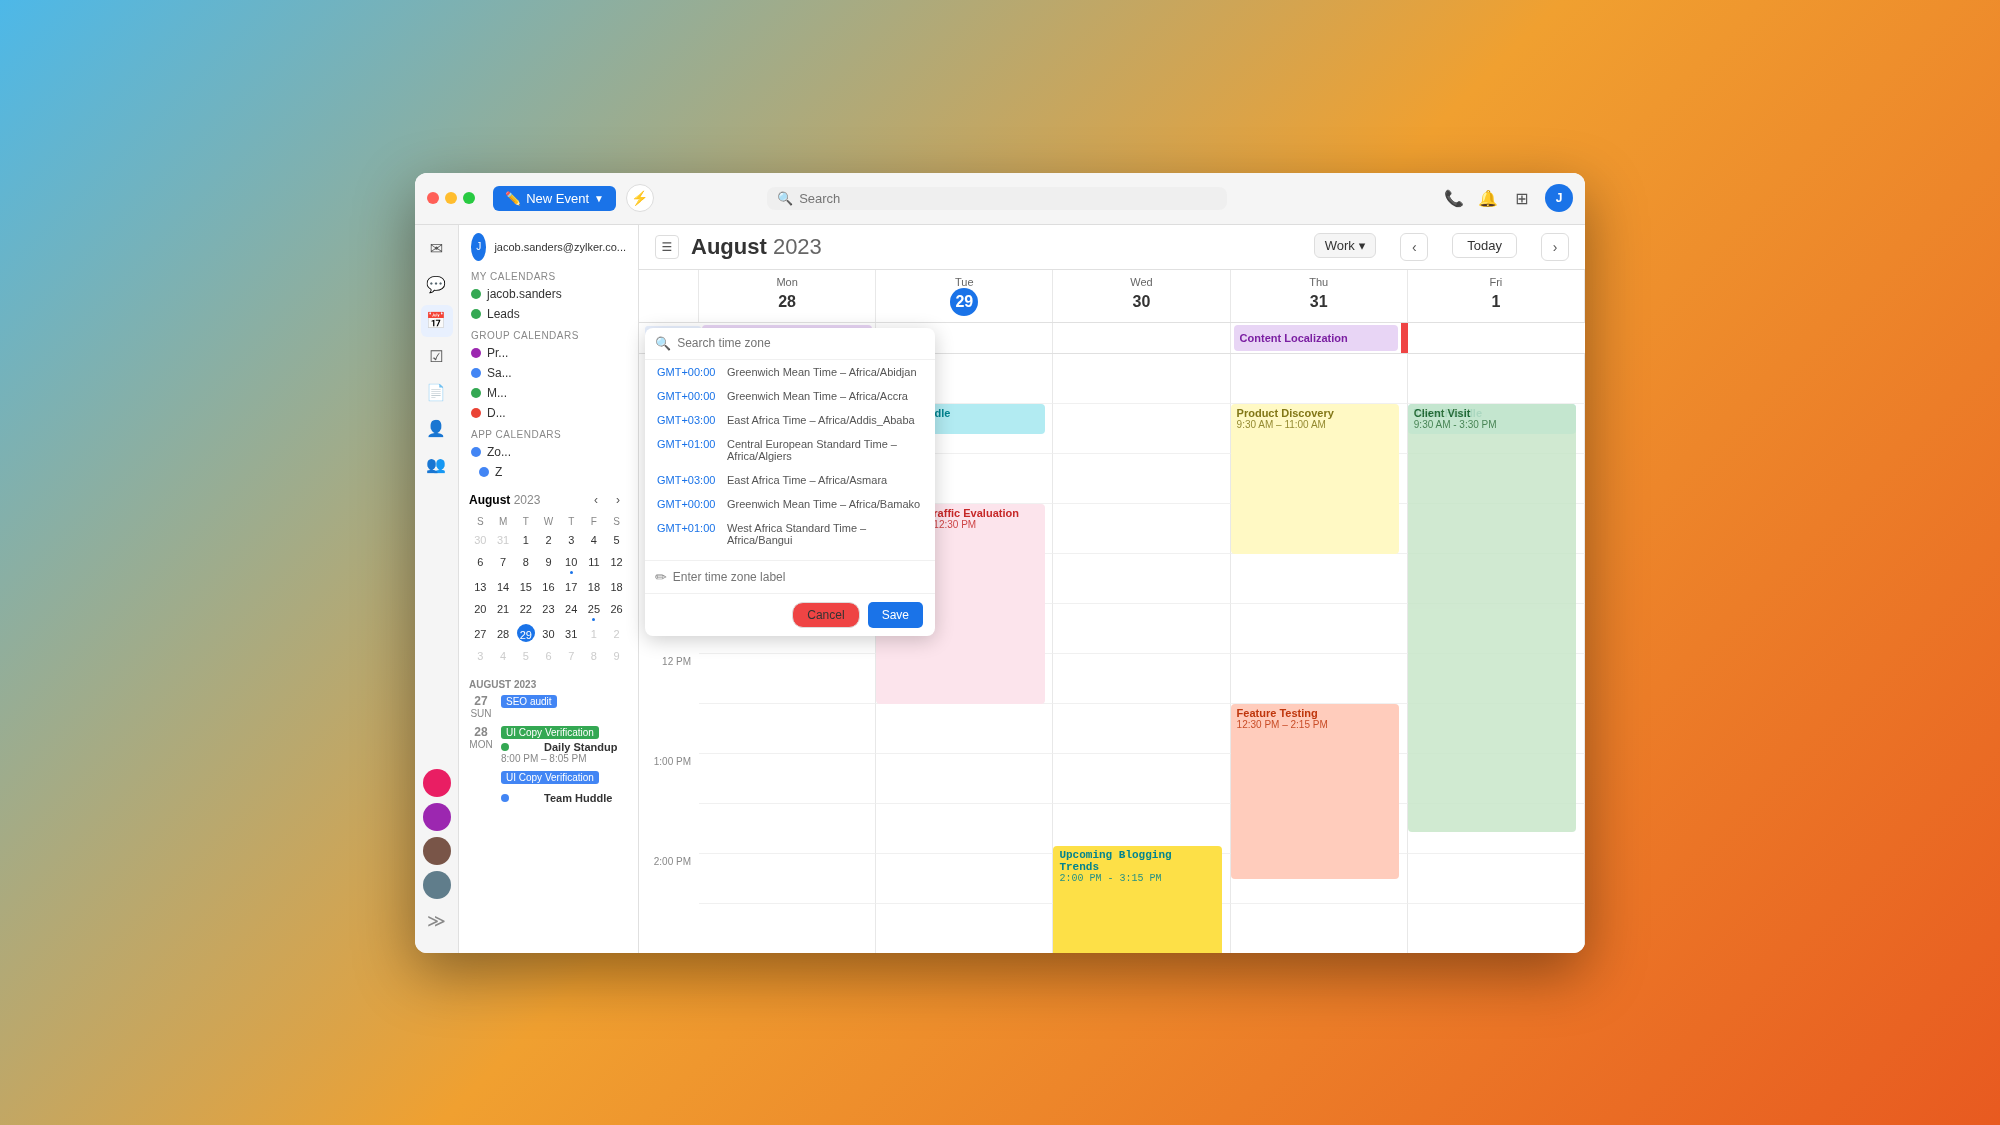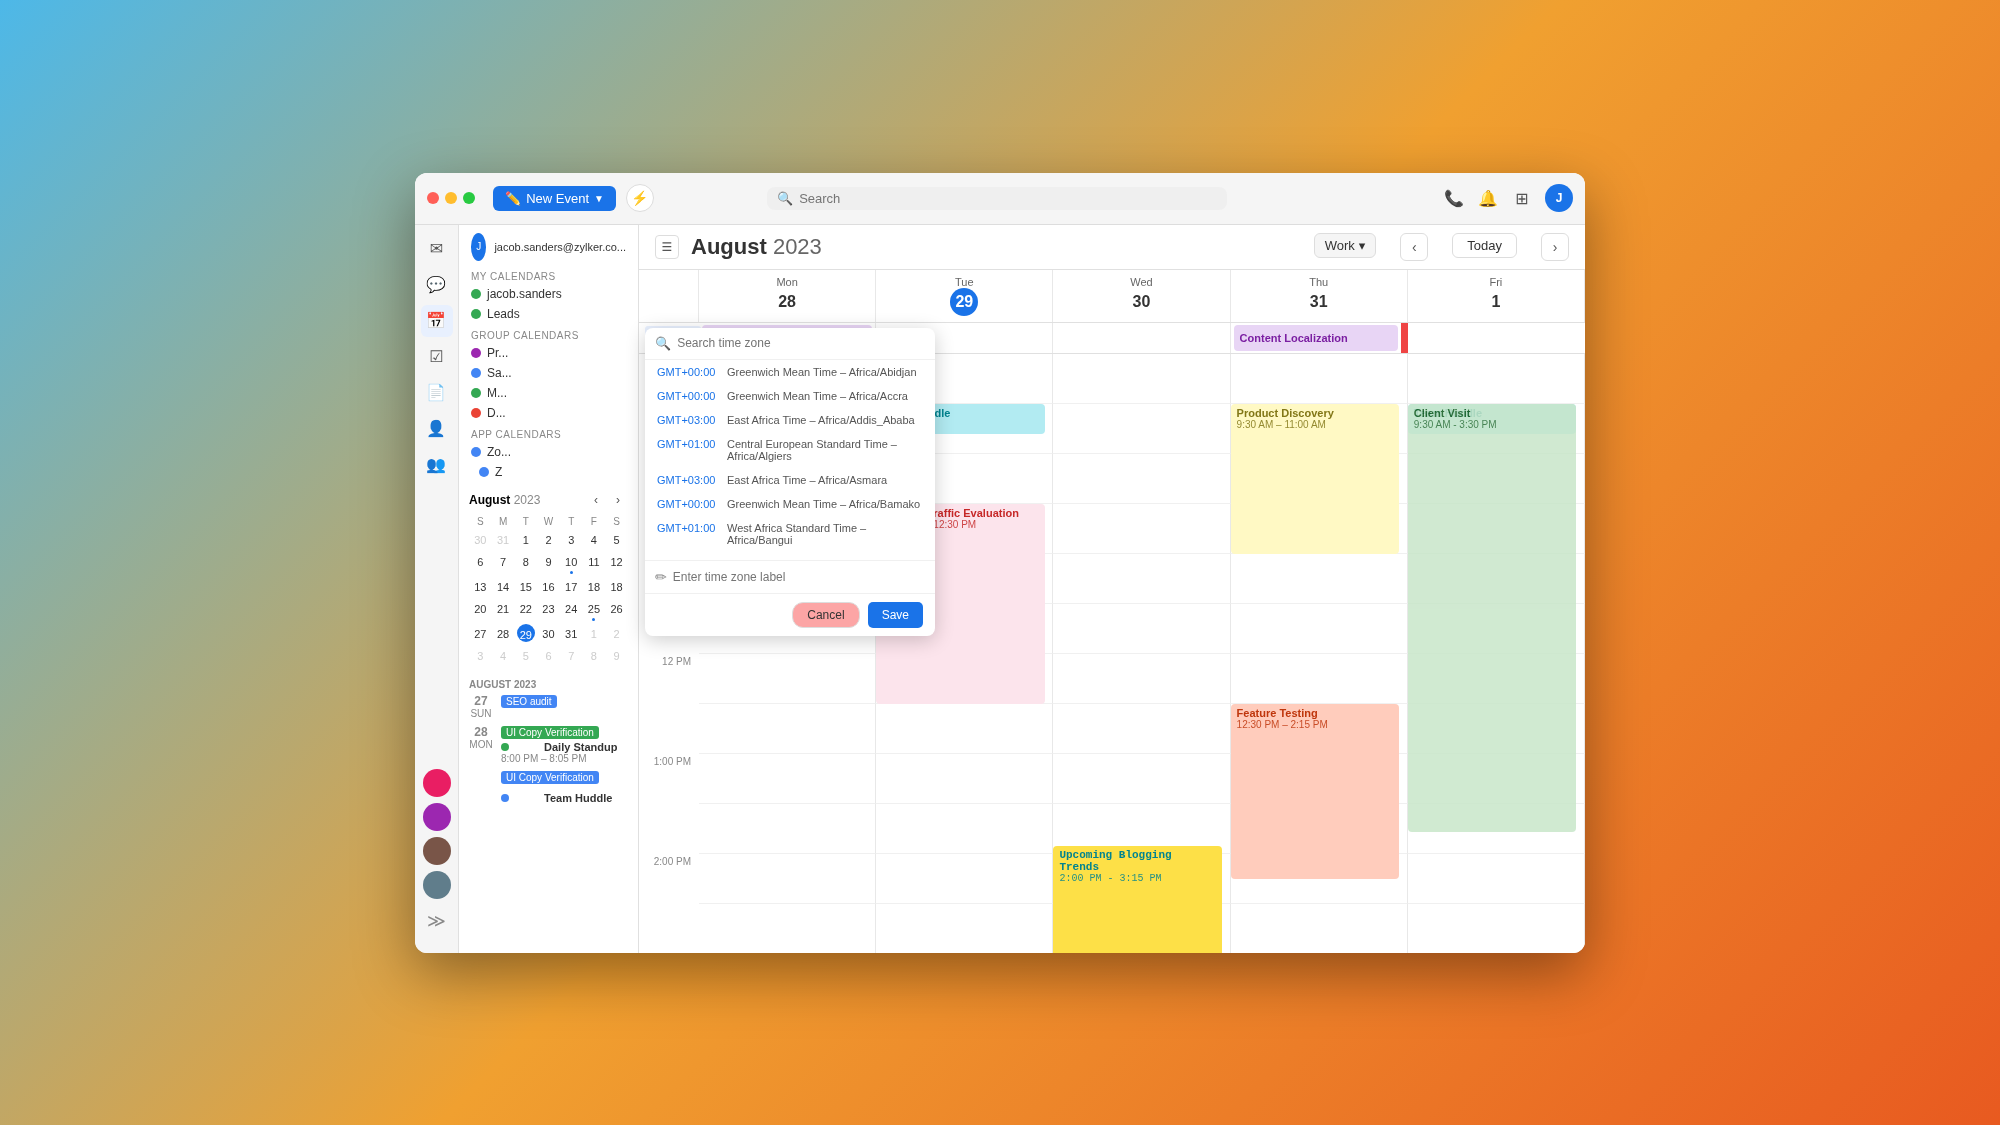--- a/index.html
+++ b/index.html
@@ -510,21 +510,21 @@
       display: flex;
       justify-content: flex-end;
       padding: 8px 12px;
       gap: 8px;
       border-top: 1px solid #f0f0f0;
     }
     .btn-cancel {
       padding: 5px 14px;
       border: 1px solid #ddd;
       border-radius: 11px;
-      background: #fca5a5;
+      background: #ef4444;
       font-size: 12px;
       cursor: pointer;
       color: #333;
     }
     .btn-save {
       padding: 5px 14px;
       border: none;
       border-radius: 5px;
       background: #1a73e8;
       font-size: 12px;

